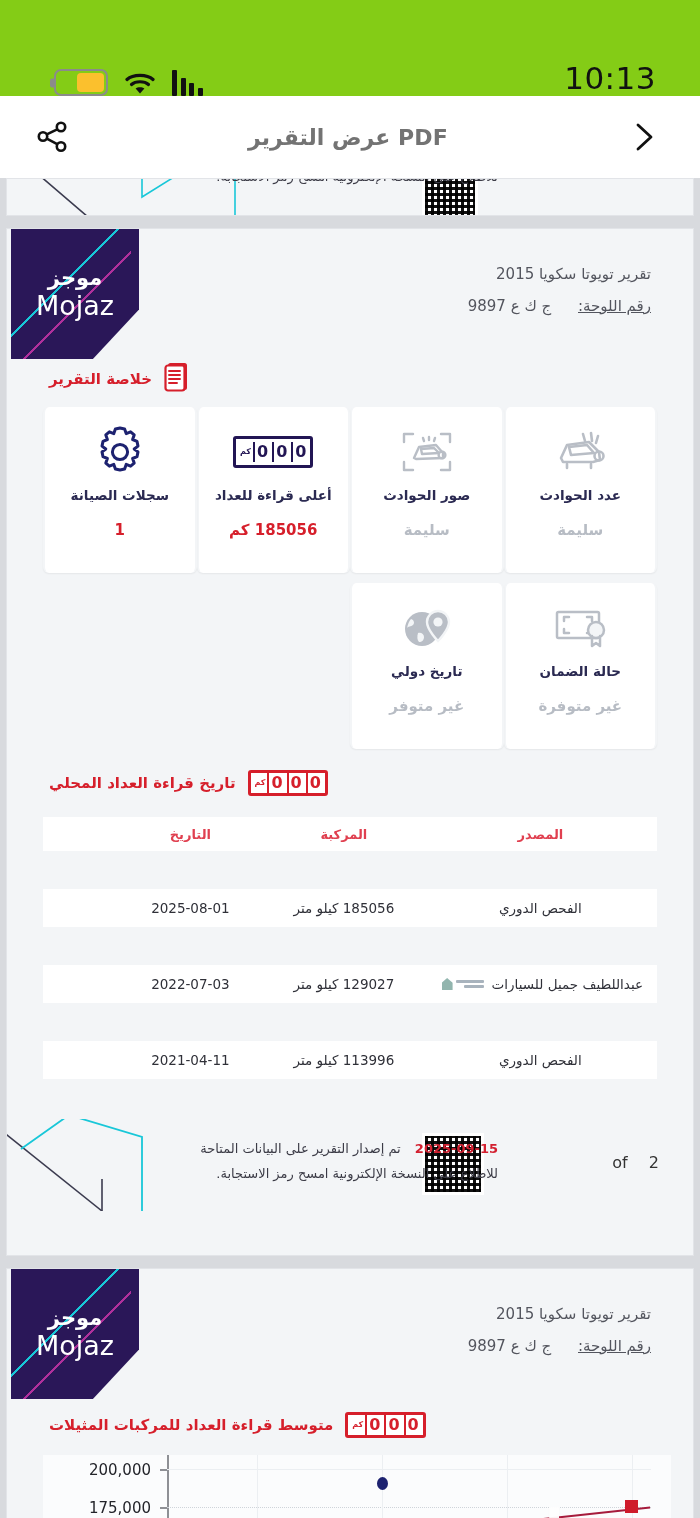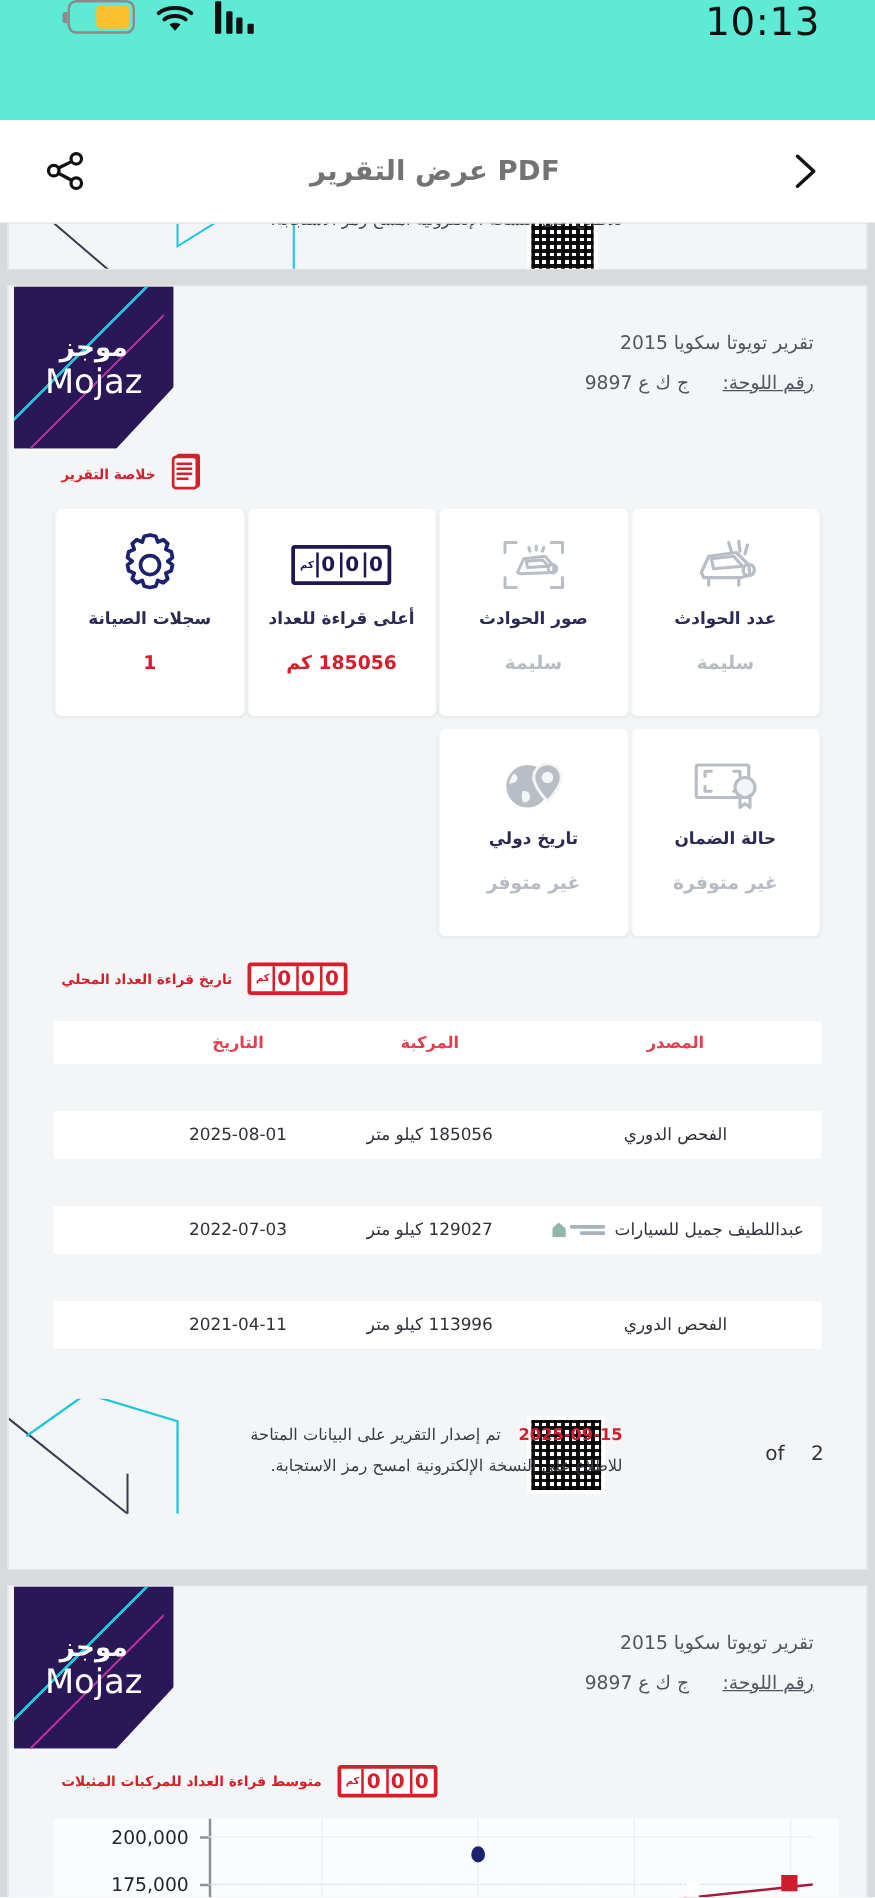--- a/index.html
+++ b/index.html
@@ -6,22 +6,22 @@
   html, body {
     width: 700px; height: 1518px;
     background: #ffffff;
     font-family: "DejaVu Sans", "Liberation Sans", sans-serif;
     overflow: hidden;
   }
   .screen { position: relative; width: 700px; height: 1518px; background: #fff; overflow: hidden; }
 
   
   .statusbar {
-    height: 96px; display: flex; align-items: flex-start;
-    padding: 0 44px 0 54px; background: #5eead4;
+    height: 96px; display: flex; align-items: flex-end;
+    padding: 0 44px 0 54px; background: #84cc16;
   }
   .status-left { display: flex; align-items: center; gap: 17px; }
   .battery {
     width: 54px; height: 27px; border: 2.5px solid #8b8b8b; border-radius: 7px;
     position: relative; display: flex; align-items: center; justify-content: flex-end;
     padding: 2px;
   }
   .battery::before {
     content: ""; position: absolute; left: -6px; top: 50%; transform: translateY(-50%);
     width: 4px; height: 9px; background: #8b8b8b; border-radius: 2px 0 0 2px;
@@ -92,21 +92,21 @@
   .rep-meta { position: absolute; right: 42px; top: 36px; text-align: right; direction: rtl; }
   .rep-title-line { font-size: 15px; color: #53555e; margin-bottom: 14px; }
   .rep-plate-line { font-size: 15px; color: #53555e; }
   .rep-plate-line .lbl { margin-left: 22px; text-decoration: underline; }
 
   
   .sec-head {
     display: flex; align-items: center; justify-content: flex-end; direction: rtl;
     gap: 12px; padding: 0 42px; height: 40px;
   }
-  .sec-title { font-size: 11px; font-weight: 700; color: #d61f2b; }
+  .sec-title { font-size: 15px; font-weight: 700; color: #d61f2b; }
   .odo-badge {
     display: inline-flex; align-items: center; border: 3px solid #d61f2b; border-radius: 3px;
     background: #fff; height: 26px; padding: 0 2px;
   }
   .odo-badge .km { font-size: 8px; font-weight: 700; color: #d61f2b; line-height: .9; padding: 0 2px; text-align:center;}
   .odo-badge .digits { display: flex; gap: 2px; }
   .odo-badge .digits b {
     font-size: 16px; font-weight: 700; color: #d61f2b; border-left: 2px solid #d61f2b;
     padding: 0 2px; line-height: 20px;
   }

